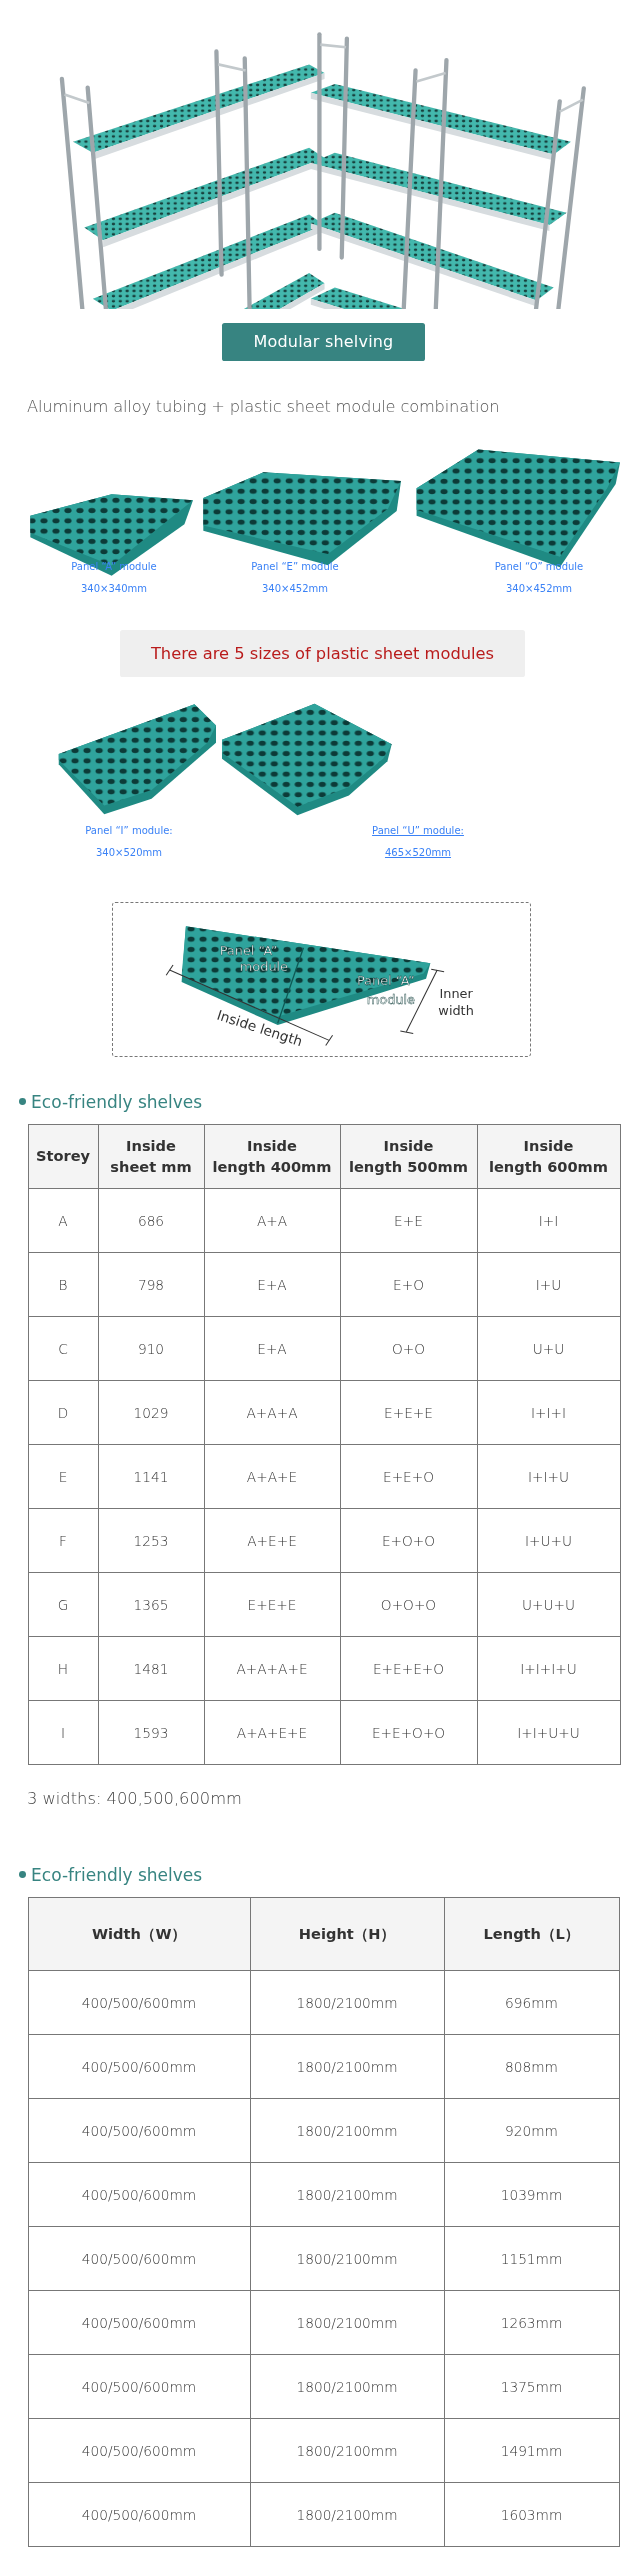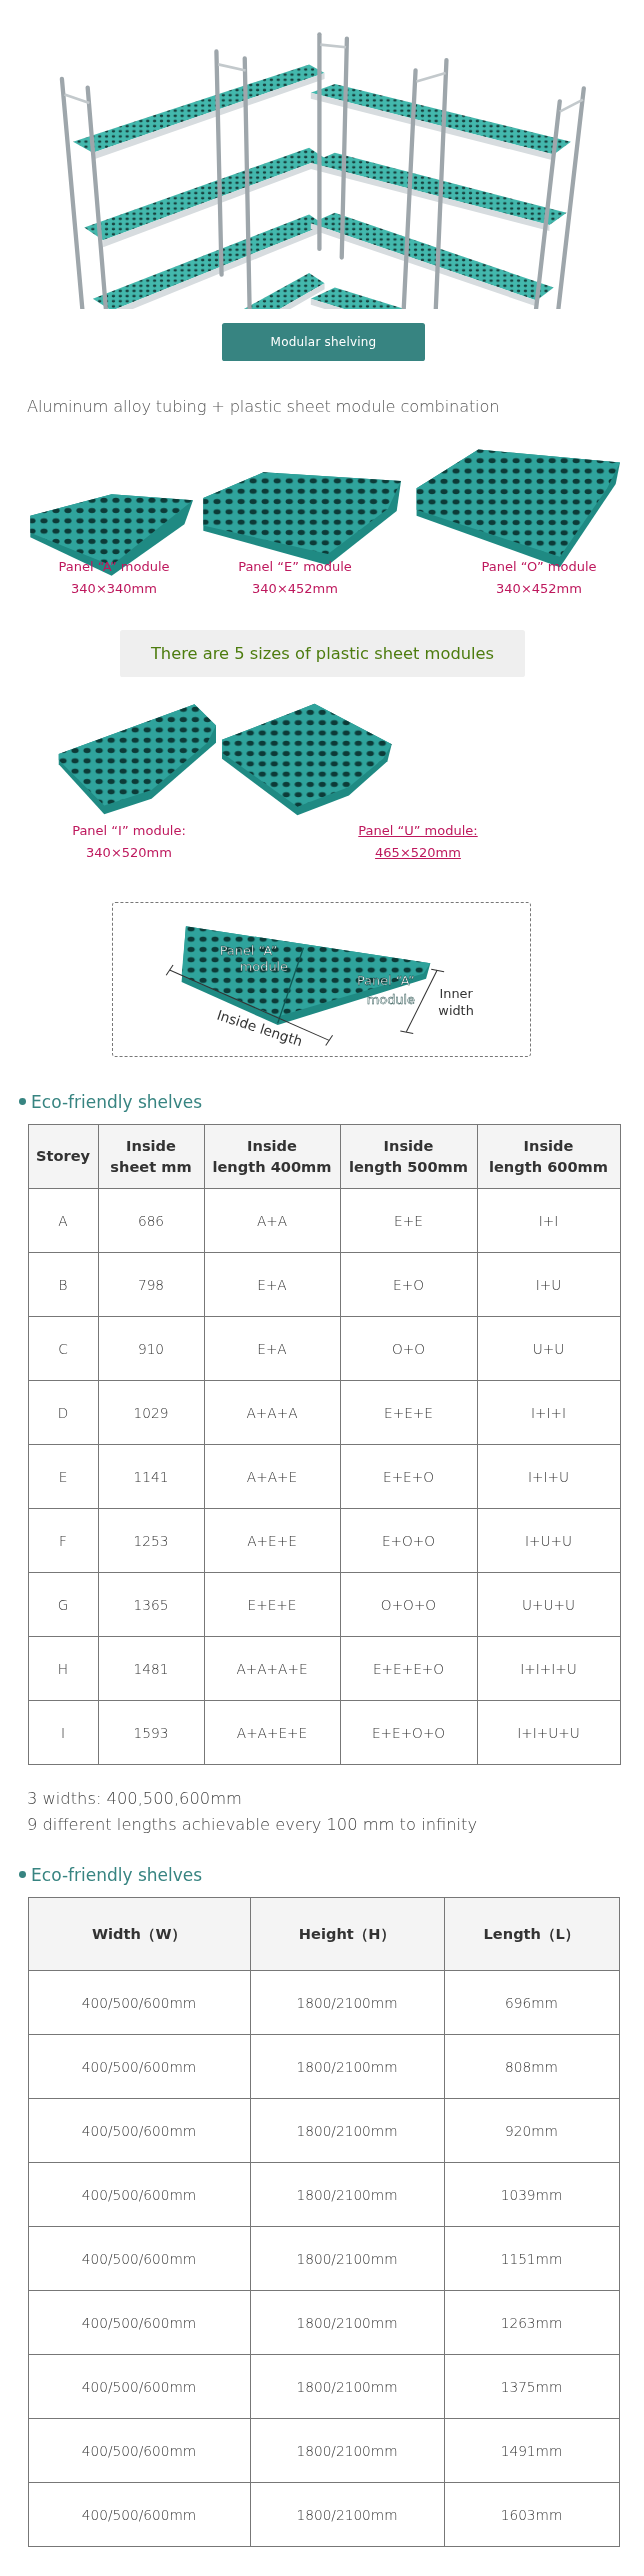--- a/index.html
+++ b/index.html
@@ -2,27 +2,27 @@
 <html style="font-size:13.7px"><head>
 <meta charset="utf-8">
 <style>
   * { margin: 0; padding: 0; box-sizing: border-box; }
   html, body { width: 644px; background: #ffffff; }
   body { font-family: "DejaVu Sans", sans-serif; color: #333; position: relative; height: 2576px; overflow: hidden; }
   .abs { position: absolute; }
   .hero { left: 0; top: 0; width: 644px; height: 309px; }
   .hero svg { width: 644px; height: 309px; display: block; }
   .title-badge { left: 222px; top: 323px; width: 203px; height: 38px; background: #378481; border-radius: 2.6px;
-    color: #fff; font-size: 12px; line-height: 38px; text-align: center; letter-spacing: 0.2px; }
+    color: #fff; font-size: 16px; line-height: 38px; text-align: center; letter-spacing: 0.2px; }
   .subtitle { left: 27px; top: 397px; font-size: 16.3px; color: #555; font-weight: 300; letter-spacing: -0.2px; }
   .panel { position: absolute; }
   .panel svg { display: block; }
-  .panel-label { position: absolute; text-align: center; font-size: 13px; line-height: 21.5px; color: #be185d; white-space: nowrap; }
+  .panel-label { position: absolute; text-align: center; font-size: 10px; line-height: 21.5px; color: #3b82f6; white-space: nowrap; }
   .info-pill { left: 120px; top: 630px; width: 405px; height: 47px; background: #efefef; border-radius: 2.6px;
-    text-align: center; font-size: 16.3px; line-height: 47px; color: #4d7c0f; }
+    text-align: center; font-size: 16.3px; line-height: 47px; color: #b91c1c; }
   .diagram { left: 112px; top: 902px; width: 419px; height: 155px; border: 1.3px dashed #777; border-radius: 3.4px; }
   .diagram svg { display: block; }
   .section-heading { left: 19px; font-size: 17px; color: #378481; }
   .section-heading .dot { display: inline-block; width: 6.9px; height: 6.9px; border-radius: 50%; background: #378481;
     margin-right: 5.2px; vertical-align: middle; position: relative; top: -1.7px; }
   table.spec { position: absolute; border-collapse: collapse; table-layout: fixed; }
   table.spec th, table.spec td { border: 1.3px solid #777; text-align: center; vertical-align: middle; }
   table.spec th { background: #f4f4f4; font-weight: bold; font-size: 14.6px; line-height: 20.6px; color: #333; }
   table.spec td { font-size: 13.7px; color: #333; font-weight: 300; }
   .notes { left: 27px; top: 1786px; font-size: 16.3px; line-height: 26px; color: #444; font-weight: 300; }
@@ -268,21 +268,20 @@
         <td>1593</td>
         <td>A+A+E+E</td>
         <td>E+E+O+O</td>
         <td>I+I+U+U</td>
       </tr>
   </tbody>
 </table>
 
 <div class="abs notes">
   <div>3 widths: 400,500,600mm</div>
-  <div>9 different lengths achievable every 100 mm to infinity</div>
 </div>
 
 <div class="abs section-heading" style="top:1865px;">
   <span class="dot"></span><span>Eco-friendly shelves</span>
 </div>
 
 <table class="spec" style="left:27.5px; top:1897px; width:591px;">
   <colgroup>
     <col style="width:222px">
       <col style="width:194px">

